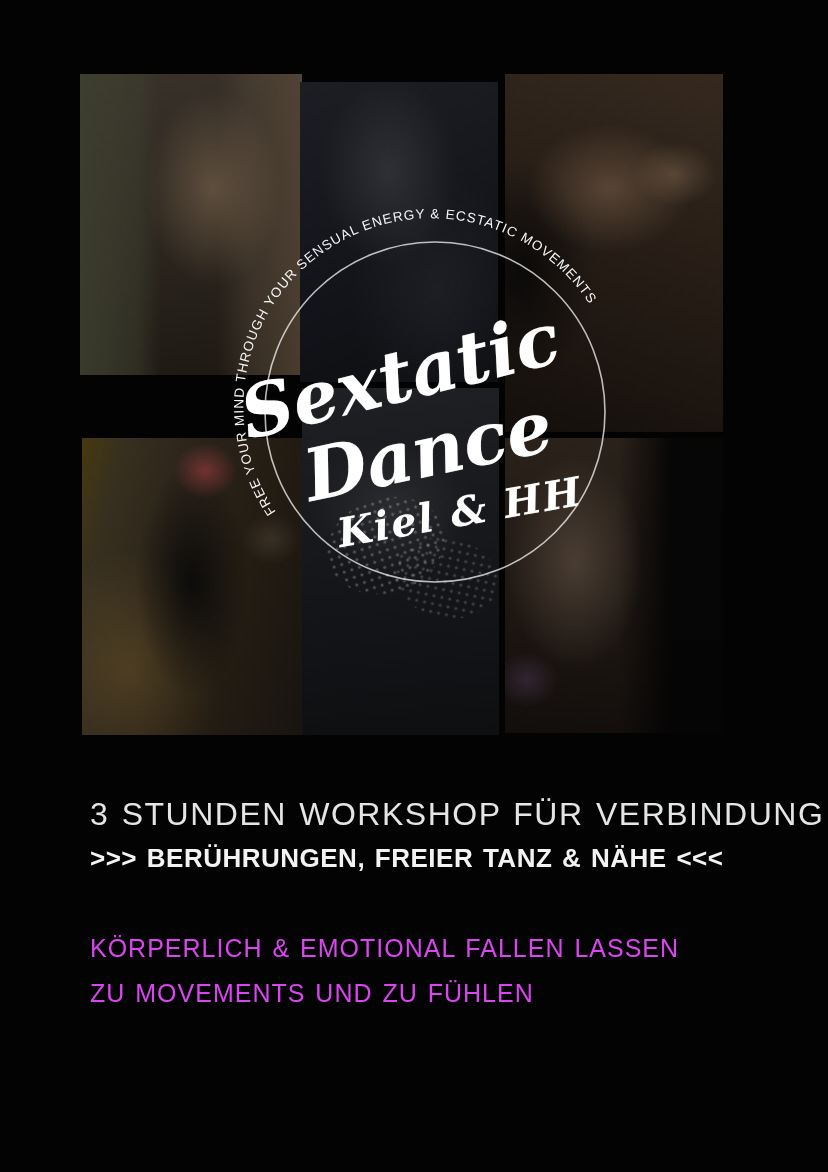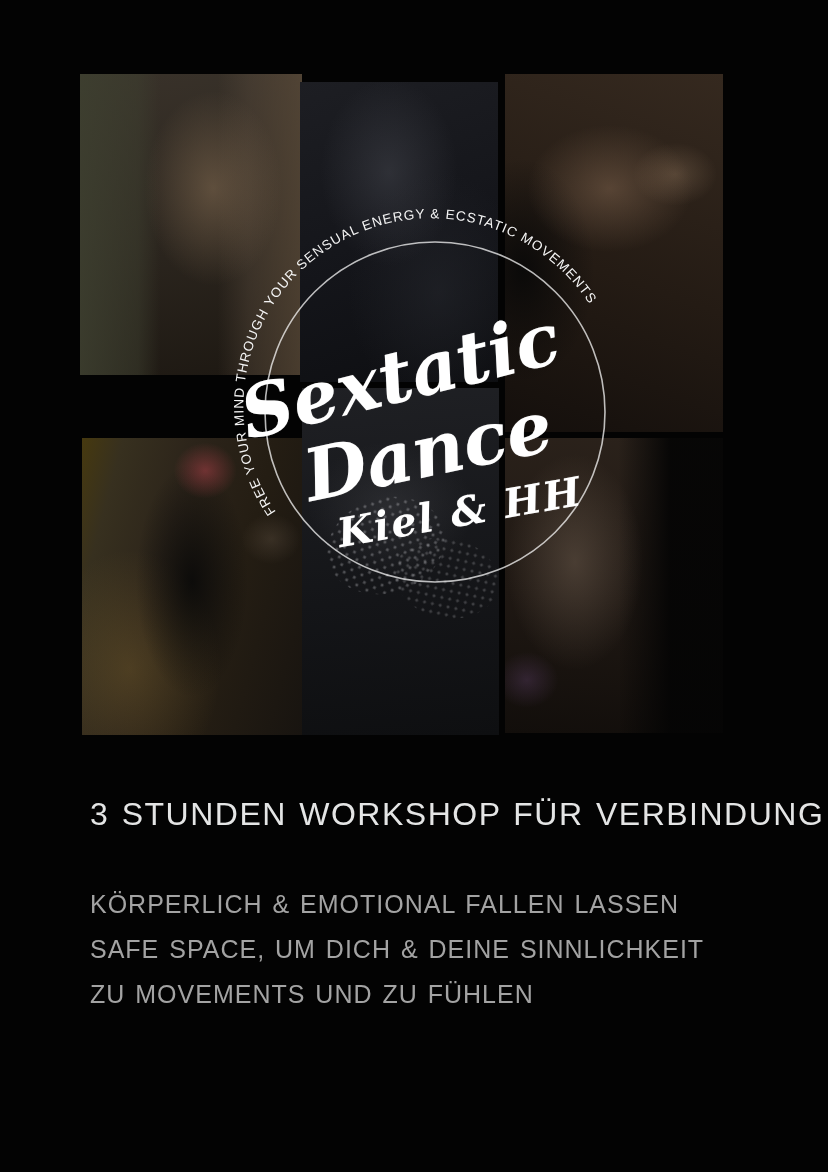--- a/index.html
+++ b/index.html
@@ -121,21 +121,21 @@
     letter-spacing: 0.5px;
     word-spacing: 2px;
     color: #f3f3f3;
   }
   .body-text { margin-top: 46px !important; }
   .body-text .line {
     font-size: 25px;
     line-height: 45px;
     letter-spacing: 1px;
     word-spacing: 2px;
-    color: #a3a3a3;
+    color: #d946ef;
   }
 </style>
 </head>
 <body>
 
 <div class="poster">
 
   <div class="collage">
     <div class="photo photo-tl"></div>
     <div class="photo photo-tm"></div>
@@ -153,21 +153,21 @@
     </text>
   </svg>
 
   <div class="script script-word1">Sextatic</div>
   <div class="script script-word2">Dance</div>
   <div class="script script-sub">Kiel &amp; HH</div>
 
   <div class="details">
     <p class="intro">
       <span class="line line-regular">3 STUNDEN WORKSHOP FÜR VERBINDUNG</span>
+      <span class="line line-bold">&gt;&gt;&gt; BERÜHRUNGEN, FREIER TANZ &amp; NÄHE &lt;&lt;&lt;</span>
     </p>
     <p class="body-text">
       <span class="line">KÖRPERLICH &amp; EMOTIONAL FALLEN LASSEN</span>
-      <span class="line">SAFE SPACE, UM DICH &amp; DEINE SINNLICHKEIT</span>
       <span class="line">ZU MOVEMENTS UND ZU FÜHLEN</span>
     </p>
   </div>
 
 </div>
 
 </body></html>

